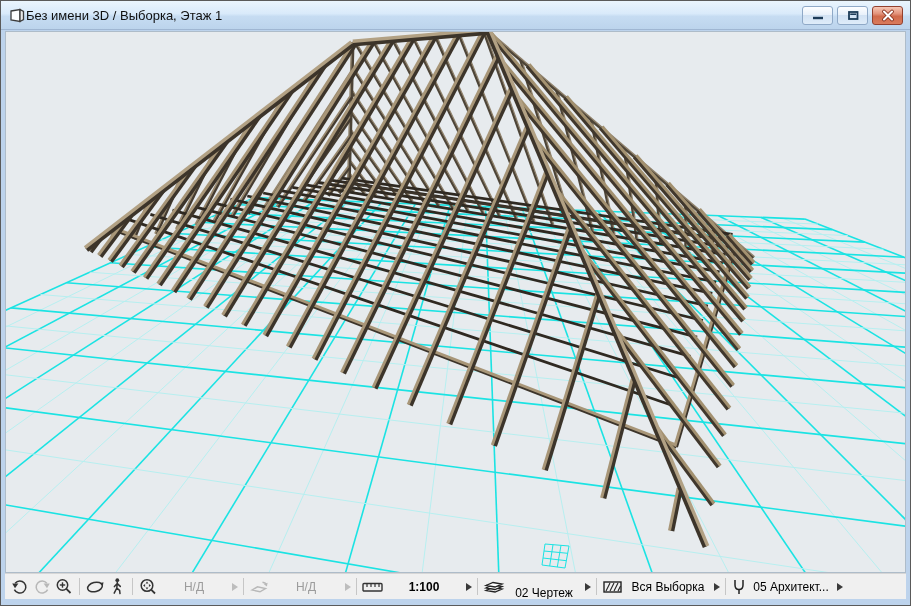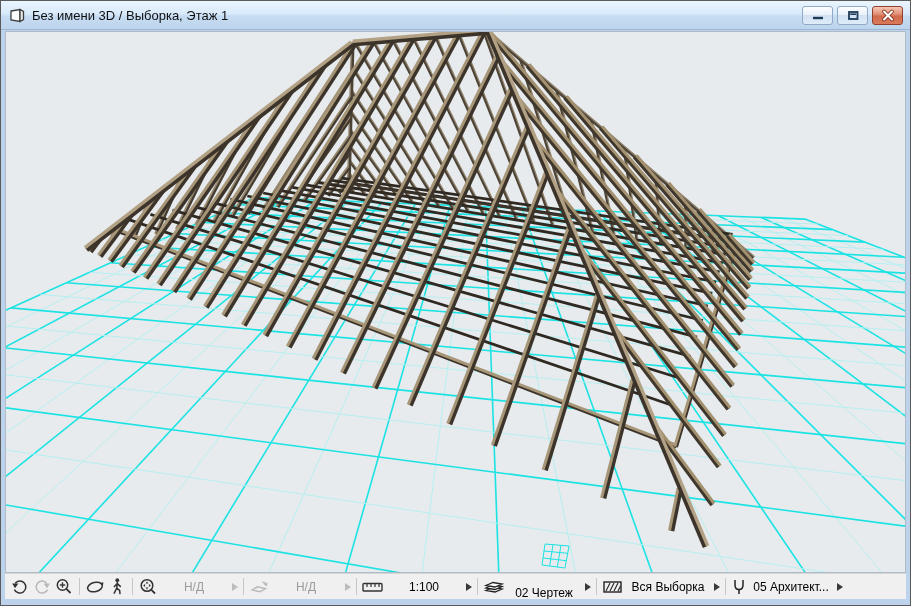--- a/index.html
+++ b/index.html
@@ -3,21 +3,21 @@
 <meta charset="utf-8">
 <style>
   html,body{margin:0;padding:0;background:#9aa2aa;font-family:"Liberation Sans",sans-serif;}
   *{box-sizing:border-box;}
   .window{width:911px;height:606px;border:1px solid #5a5a5a;background:#bdd3ec;position:relative;overflow:hidden;}
   
   .titlebar{height:29px;display:flex;align-items:center;
     background:linear-gradient(#eaf5fd 0%,#d9eafa 45%,#c6dcf2 55%,#bcd4ec 100%);
     border-bottom:1px solid #9fb6d2;}
   .title-icon{width:17px;height:15px;margin-left:8px;flex:0 0 auto;}
-  .title-text{margin-left:6px;font-size:13px;color:#101010;white-space:nowrap;}
+  .title-text{font-size:13px;color:#101010;white-space:nowrap;}
   .winbtns{margin-left:auto;margin-right:7px;display:flex;gap:4px;}
   .winbtn{width:31px;height:19px;border-radius:3px;padding:0;display:flex;align-items:center;justify-content:center;
     border:1px solid #8fa9c7;background:linear-gradient(#fdfeff,#e9f1fa 45%,#d2e2f3 50%,#dfecf9);cursor:default;}
   .winbtn.close{border:1px solid #93402e;background:linear-gradient(#f6c7b5 0%,#e2927a 40%,#d06a4b 55%,#d97b5c 100%);}
   
   .viewport{position:absolute;left:4px;top:30px;width:901px;height:542px;background:#e7ebee;overflow:hidden;border:1px solid #aebcc9;}
   .viewport svg{display:block;}
   
   .statusbar{position:absolute;left:4px;top:572px;width:901px;height:26px;background:#f0f0f0;
     border-top:1px solid #d6d6d6;display:flex;align-items:center;padding-left:4px;font-size:12px;color:#1c1c1c;}
@@ -386,21 +386,21 @@
     </span>
     <div class="sb-sep"></div>
     <button class="sb-ctrl">
       <svg width="24" height="20" viewBox="0 0 24 20">
         <rect x="2" y="6.5" width="19" height="7.5" rx="1" fill="none" stroke="#333" stroke-width="1.4"></rect>
         <line x1="6" y1="6.5" x2="6" y2="10" stroke="#333" stroke-width="1.2"></line>
         <line x1="10" y1="6.5" x2="10" y2="10" stroke="#333" stroke-width="1.2"></line>
         <line x1="14" y1="6.5" x2="14" y2="10" stroke="#333" stroke-width="1.2"></line>
         <line x1="18" y1="6.5" x2="18" y2="10" stroke="#333" stroke-width="1.2"></line>
       </svg>
-      <span class="sb-label" style="width:78px;">1:100</span>
+      <span class="sb-label" style="width:78px;font-weight:bold;">1:100</span>
       <span class="arr">
         <svg width="8" height="10" viewBox="0 0 8 10">
             <polygon points="1,1 7,5 1,9" fill="#3a3a3a"></polygon>
           </svg>
       </span>
     </button>
     <div class="sb-sep"></div>
     <button class="sb-ctrl">
       <svg width="24" height="20" viewBox="0 0 24 20">
         <path d="M4 13.5 L11 10.5 L20 12 L13 15 Z" fill="none" stroke="#222" stroke-width="1.3"></path>

